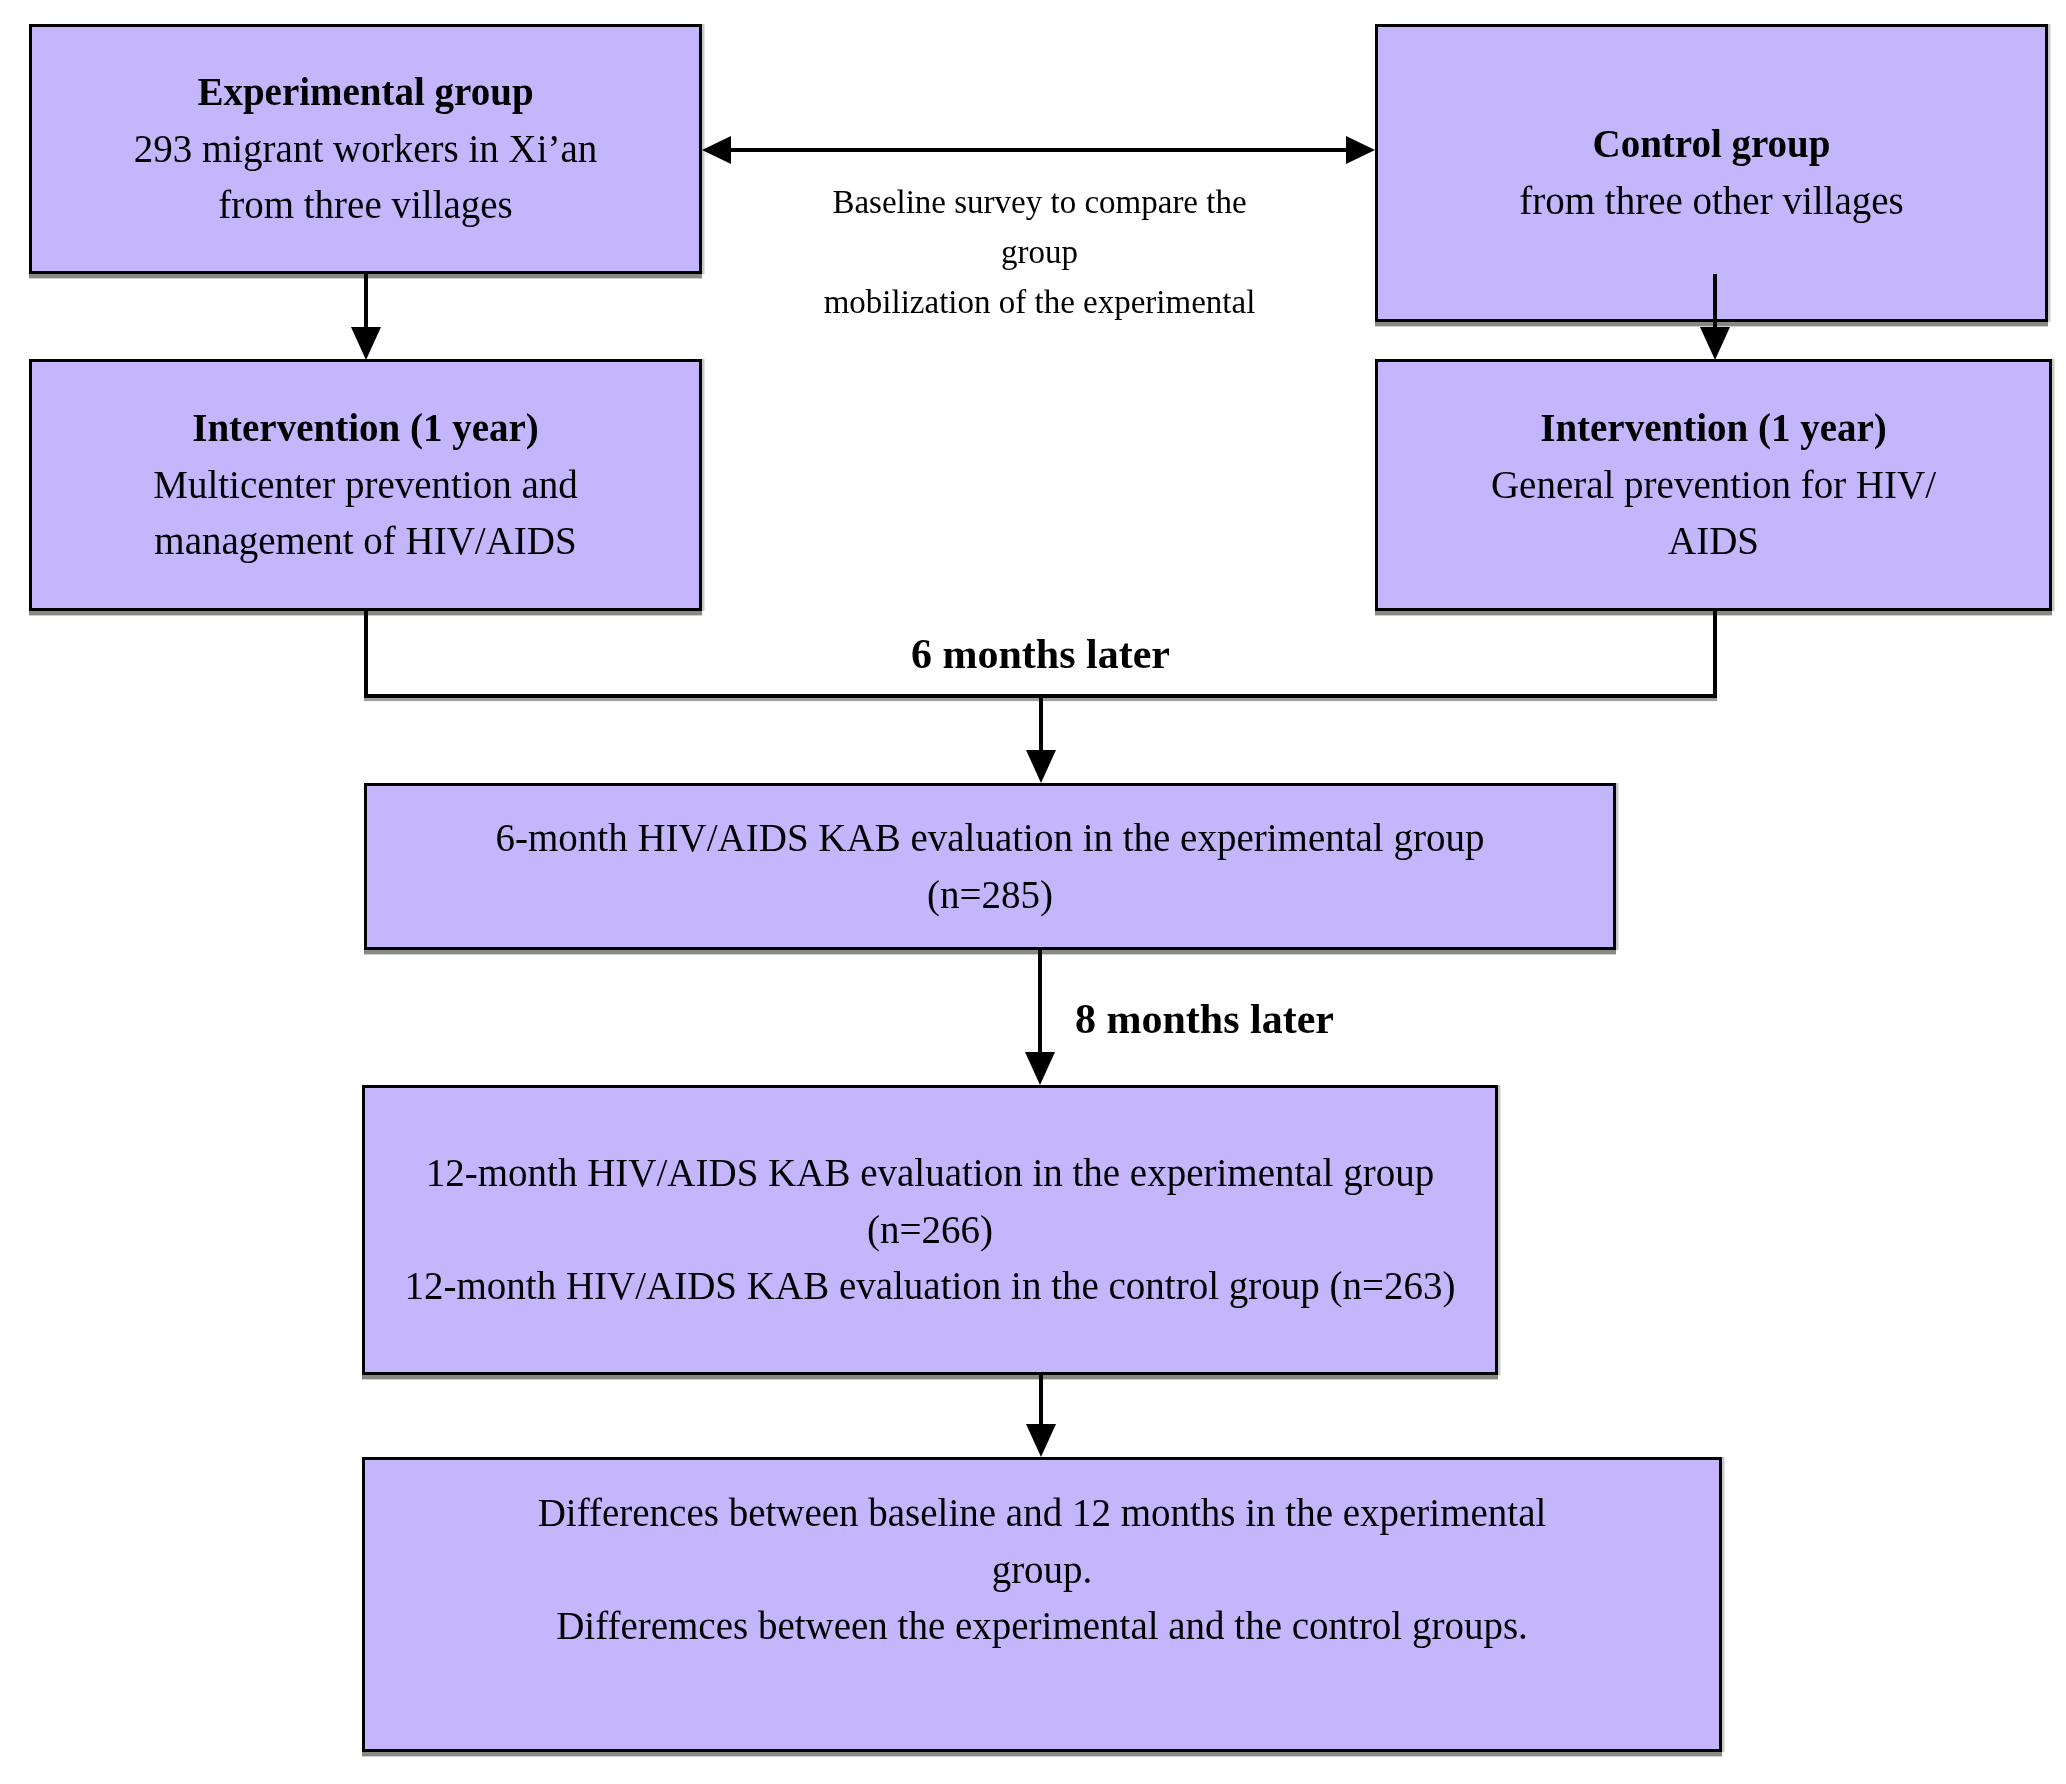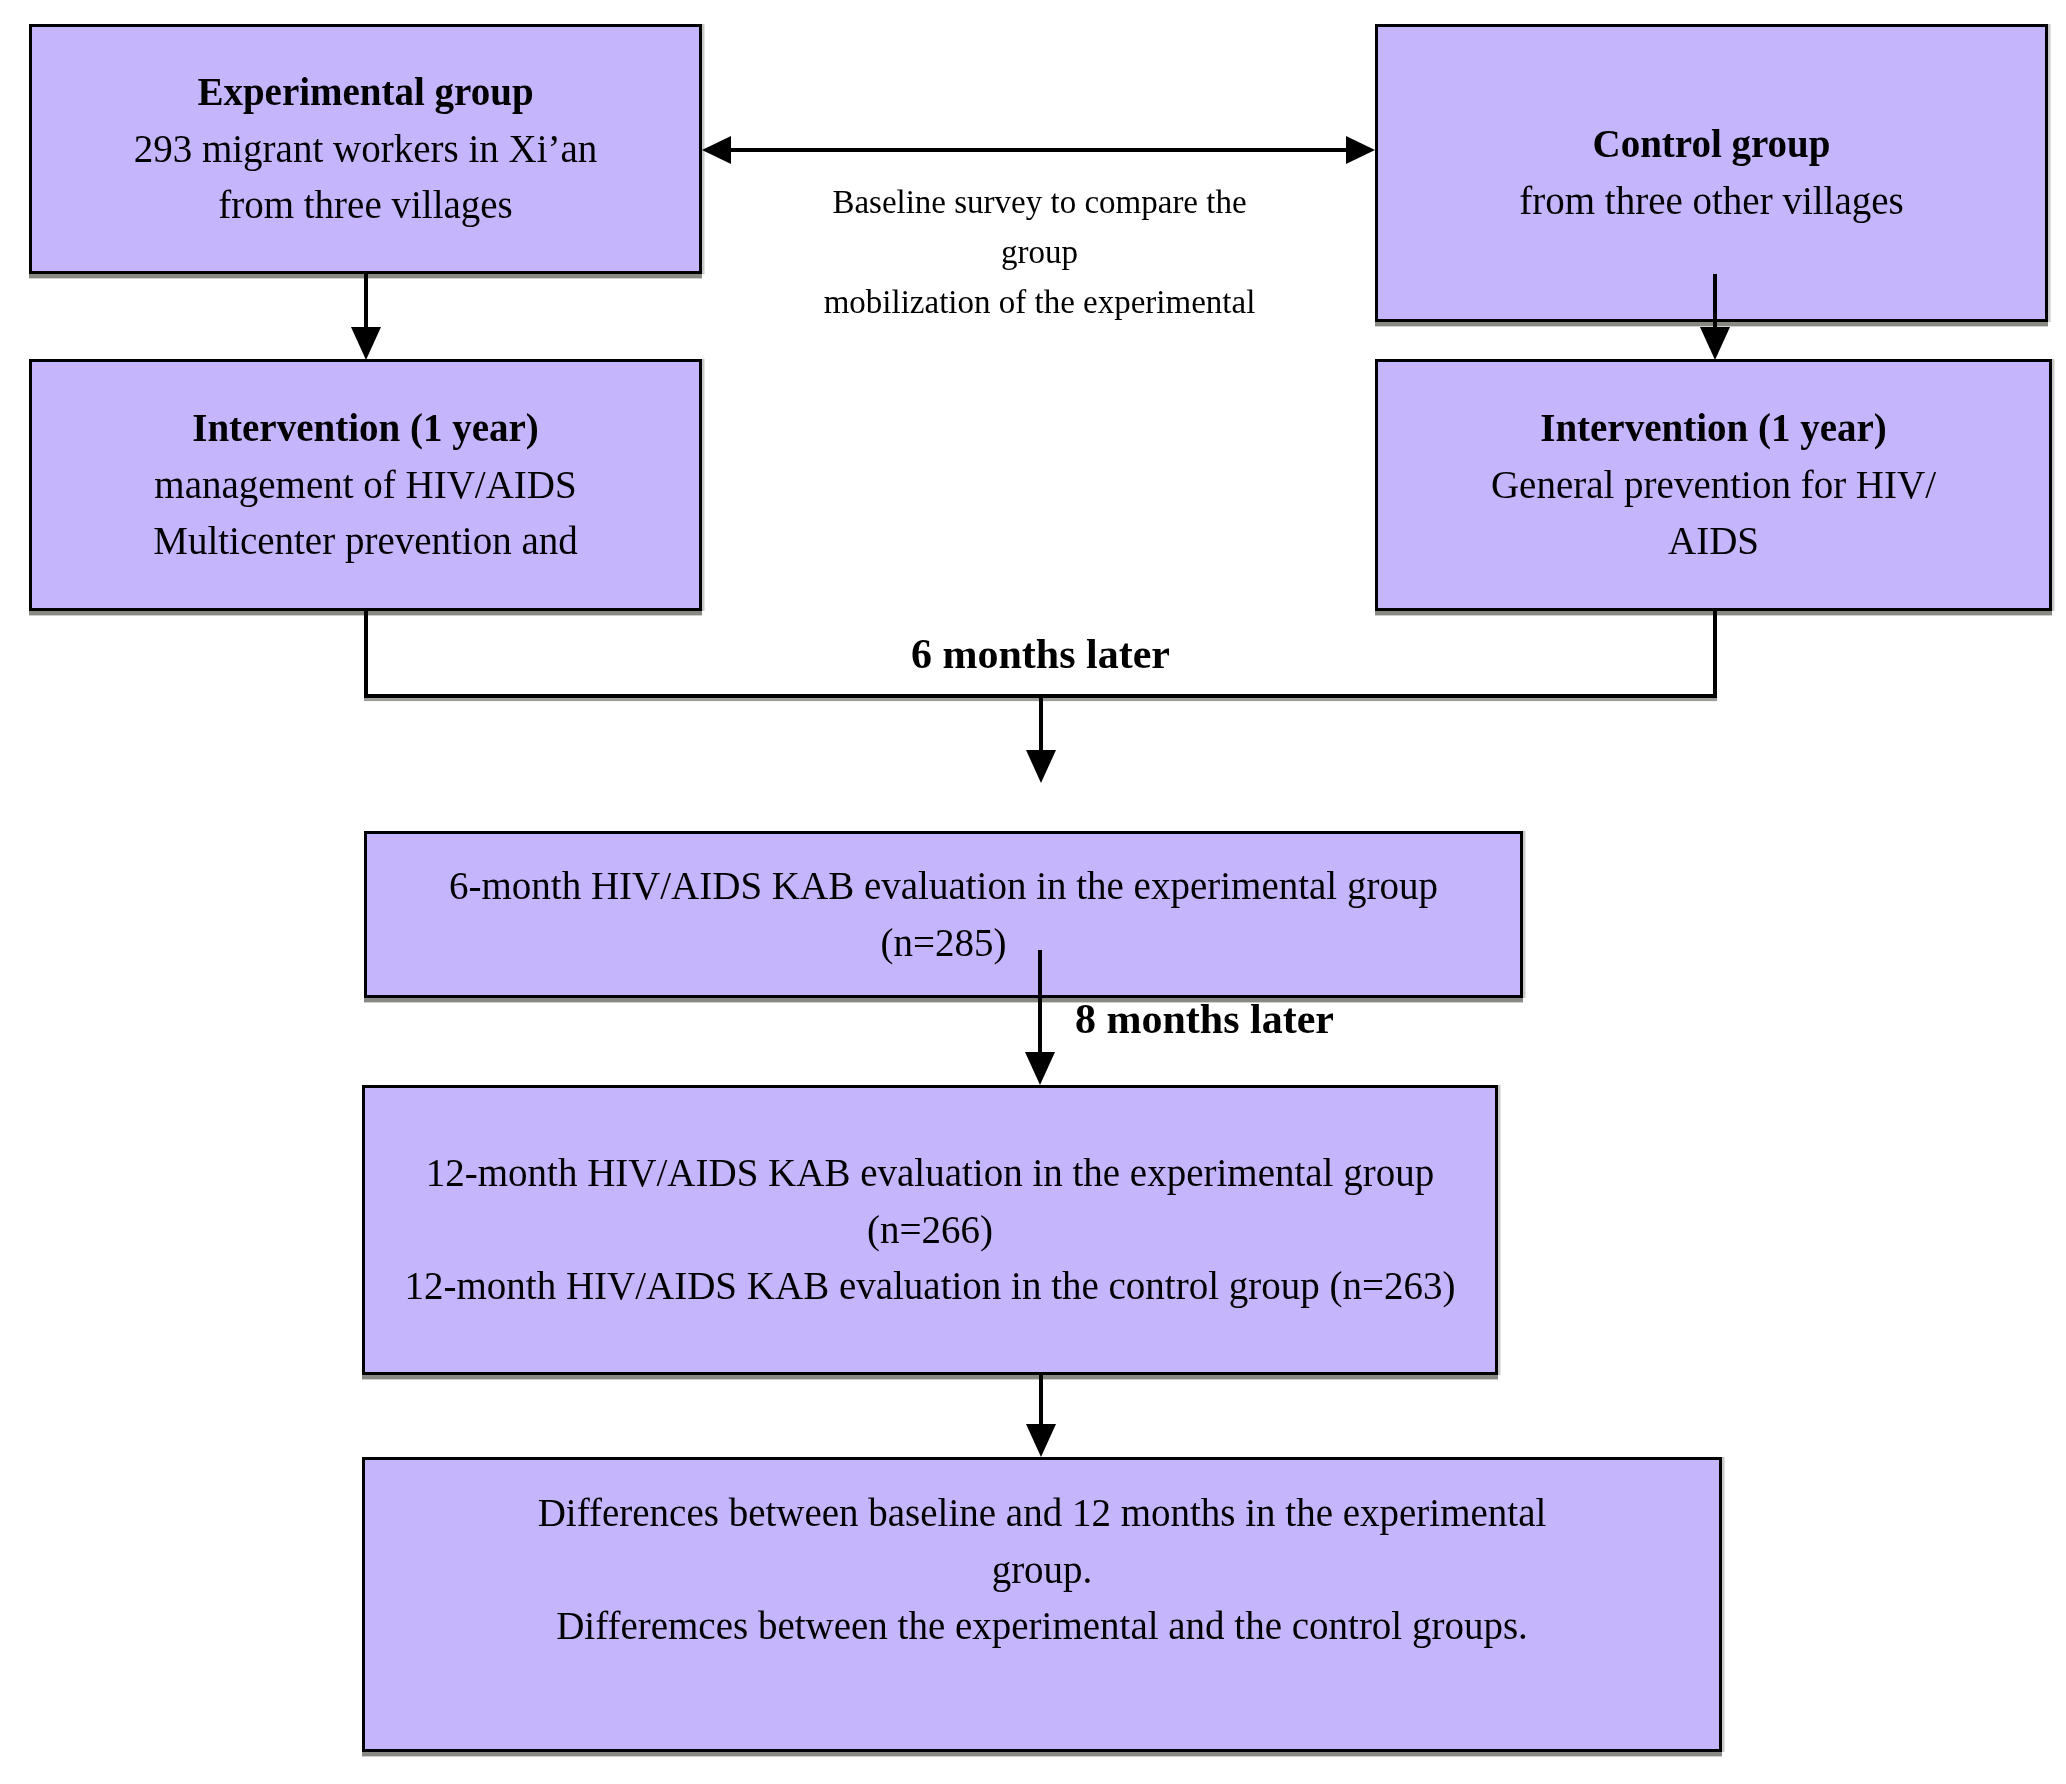--- a/index.html
+++ b/index.html
@@ -121,40 +121,40 @@
   </div>
 
   <div class="vline" style="left:364px; top:274px; height:58px;"></div>
   <div class="arrow-down" style="left:351px; top:327px;"></div>
 
   <div class="vline" style="left:1713px; top:274px; height:58px;"></div>
   <div class="arrow-down" style="left:1700px; top:327px;"></div>
 
   <div class="box" style="left:29px; top:359px; width:673px; height:252px;">
     <div class="box-title">Intervention (1 year)</div>
+    <div class="box-line">Multicenter prevention and</div>
     <div class="box-line">management of HIV/AIDS</div>
-    <div class="box-line">Multicenter prevention and</div>
   </div>
 
   <div class="box" style="left:1375px; top:359px; width:677px; height:252px;">
     <div class="box-title">Intervention (1 year)</div>
     <div class="box-line">General prevention for HIV/</div>
     <div class="box-line">AIDS</div>
   </div>
 
   <div class="vline" style="left:364px; top:611px; height:87px;"></div>
   <div class="vline" style="left:1713px; top:611px; height:87px;"></div>
   <div class="hline" style="left:364px; top:694px; width:1353px;"></div>
 
   <div class="edge-label centered" style="left:871px; top:630px; width:339px;">6 months later</div>
 
   <div class="vline" style="left:1039px; top:698px; height:55px;"></div>
   <div class="arrow-down" style="left:1026px; top:750px;"></div>
 
-  <div class="box" style="left:364px; top:783px; width:1159px; height:167px;margin-top:48px;">
+  <div class="box" style="left:364px; top:783px; width:1252px; height:167px;">
     <div class="box-line">6-month HIV/AIDS KAB evaluation in the experimental group</div>
     <div class="box-line">(n=285)</div>
   </div>
 
   <div class="vline" style="left:1038px; top:950px; height:106px;"></div>
   <div class="arrow-down" style="left:1025px; top:1052px;"></div>
   <div class="edge-label" style="left:1075px; top:995px;">8 months later</div>
 
   <div class="box" style="left:362px; top:1085px; width:1136px; height:290px;">
     <div class="box-line">12-month HIV/AIDS KAB evaluation in the experimental group</div>

